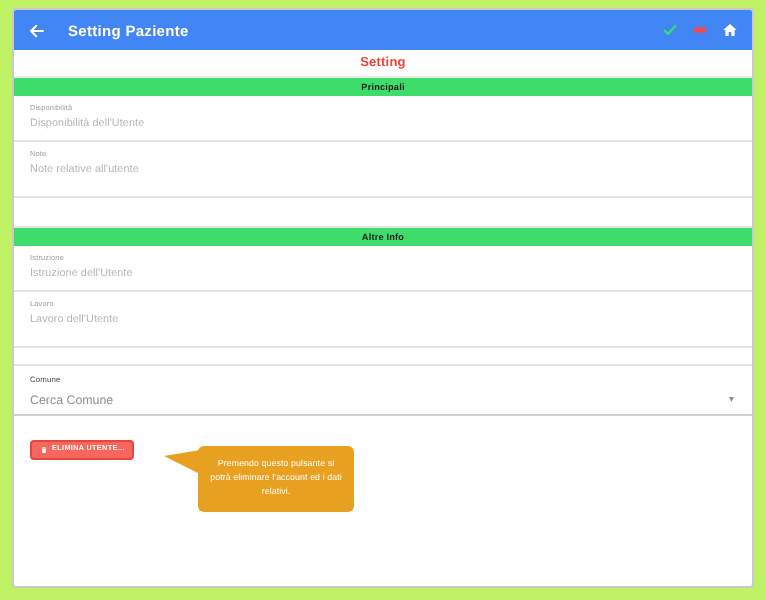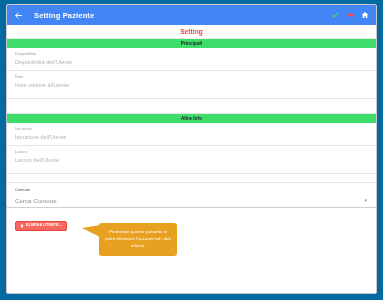--- a/index.html
+++ b/index.html
@@ -14,21 +14,21 @@
     font-family: "Liberation Sans", sans-serif;
     -webkit-font-smoothing: antialiased;
   }
 
   
   .device {
     position: relative;
     width: 383px;
     height: 300px;
     box-sizing: border-box;
-    background: #0369a1;
+    background: #bef264;
     padding: 4px 6px 6px 6px;
   }
   .viewport {
     position: relative;
     width: 371px;
     height: 290px;
     box-sizing: border-box;
     background: #ffffff;
     border: 1px solid #c9c9c9;
     border-radius: 2px;

